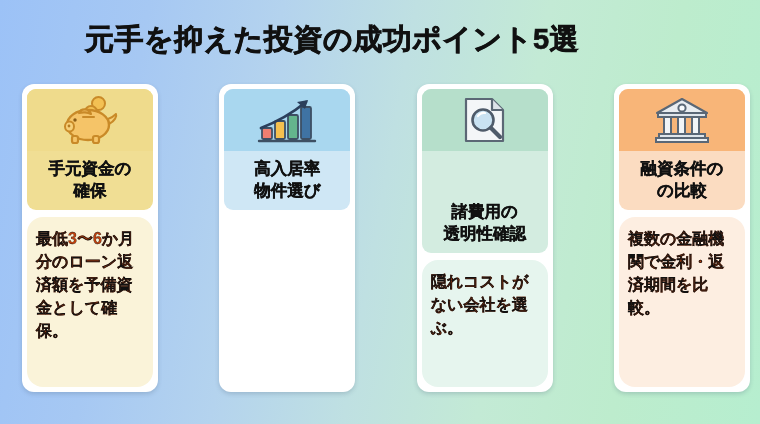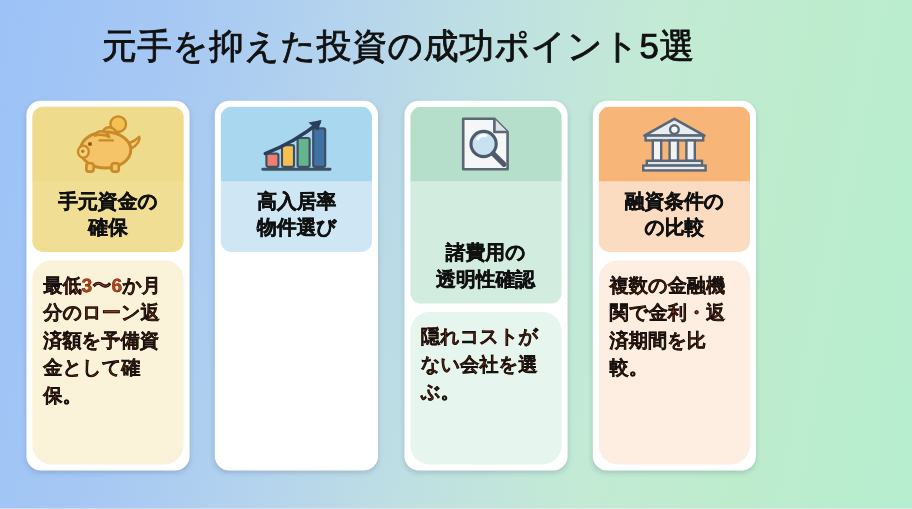--- a/index.html
+++ b/index.html
@@ -22,30 +22,30 @@
     overflow: hidden;
   }
   #page-title {
     position: absolute;
     top: 19px;
     left: 0;
     width: 664px;
     text-align: center;
     font-size: 29px;
     line-height: 40px;
-    font-weight: normal;
+    font-weight: bold;
     color: #111111;
     letter-spacing: 0.5px;
     -webkit-text-stroke: 0.7px #111111;
   }
   #cards {
     position: absolute;
     top: 84px;
     left: 22px;
-    width: 608px;
+    width: 728px;
     height: 312px;
     display: flex;
     flex-direction: row;
     justify-content: space-between;
     align-items: flex-start;
   }
   .card {
     width: 136px;
     height: 308px;
     background: #ffffff;

